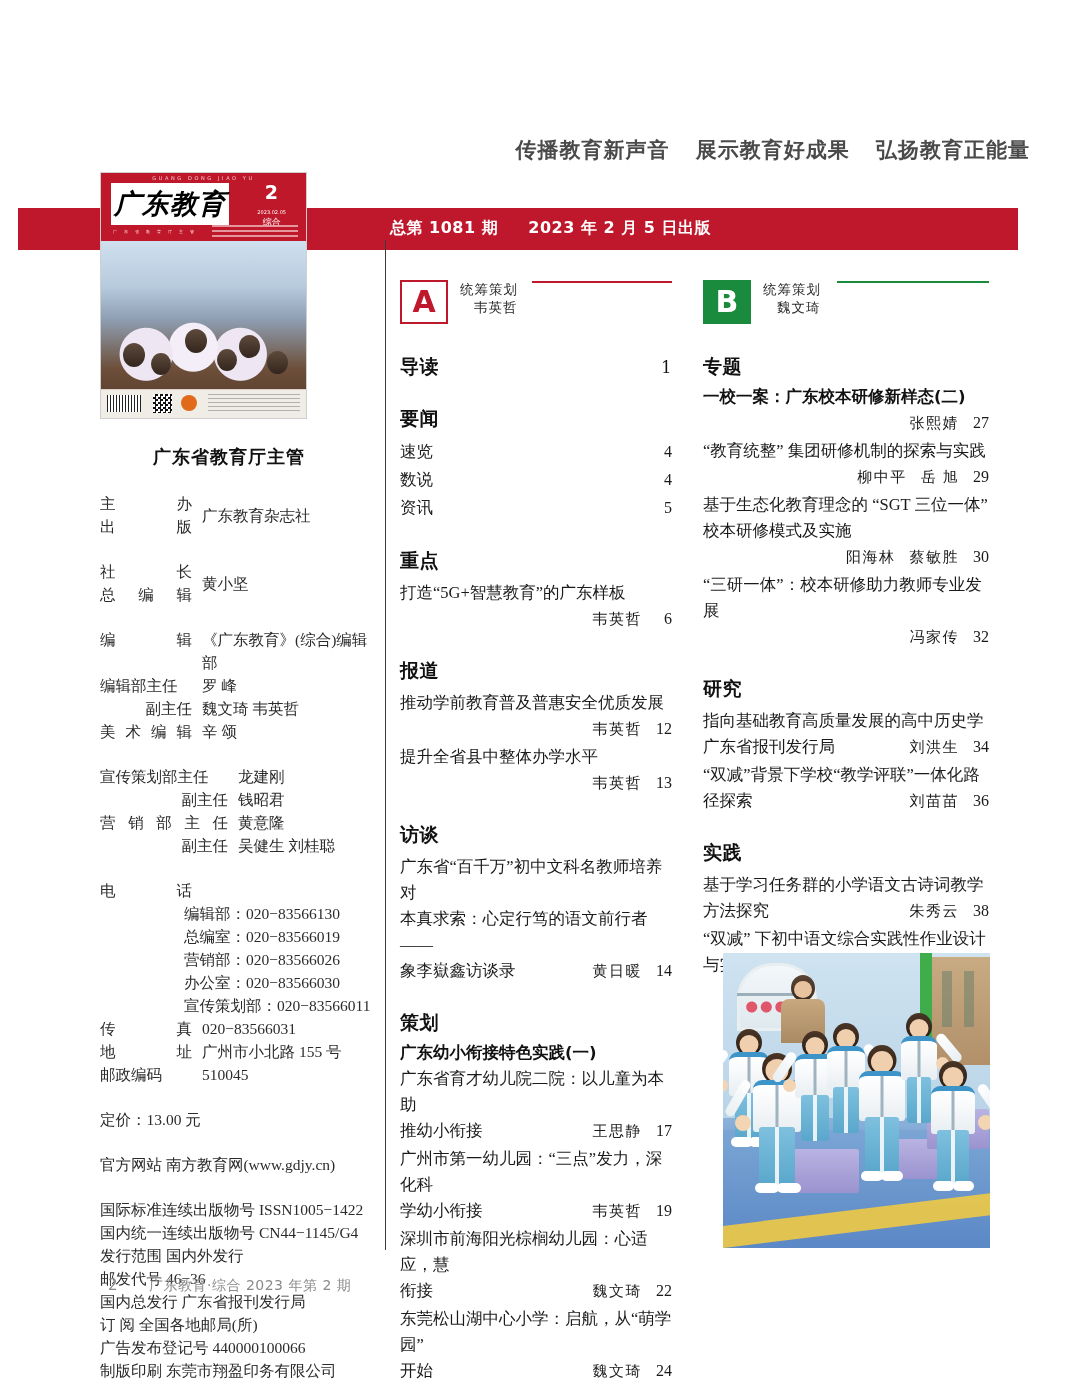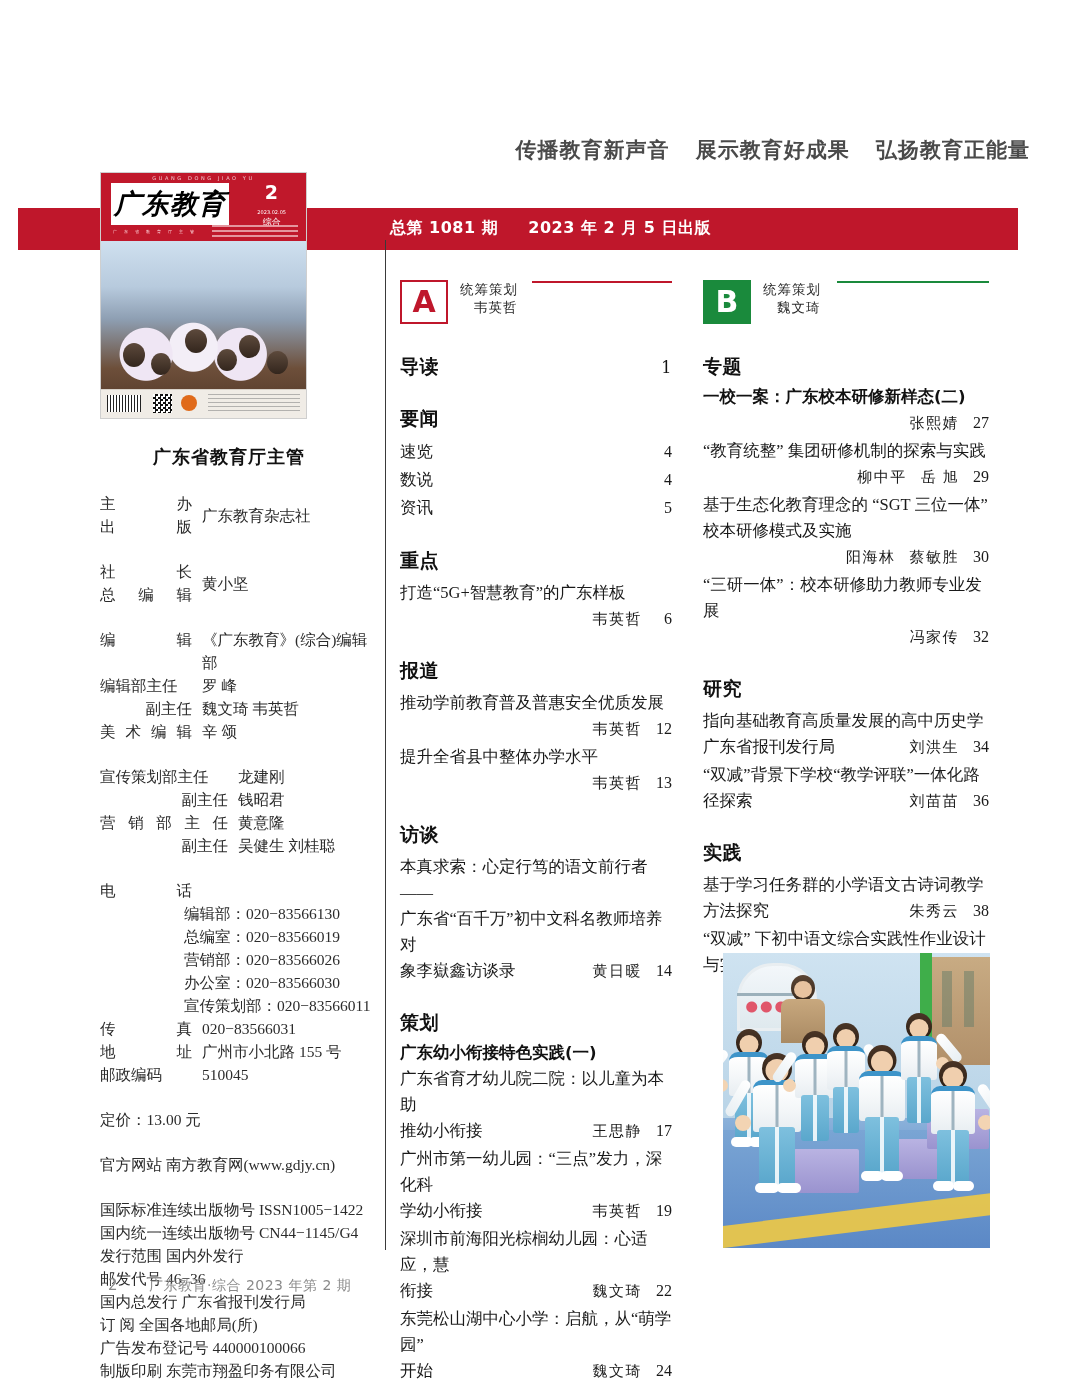--- a/index.html
+++ b/index.html
@@ -452,22 +452,22 @@
               <span class="meta">
                 <span class="author">韦英哲</span>
                 <span class="pageno">13</span>
               </span>
             </span>
           </div>
         </div>
         <div class="grp">
           <div class="grp-title">访谈</div>
           <div class="entry">
+            <span class="ln"><span class="t">广东省“百千万”初中文科名教师培养对</span></span>
             <span class="ln"><span class="t">本真求索：心定行笃的语文前行者——</span></span>
-            <span class="ln"><span class="t">广东省“百千万”初中文科名教师培养对</span></span>
             <span class="ln tail">
               <span class="t">象李嶽鑫访谈录</span>
               <span class="meta">
                 <span class="author">黄日暖</span>
                 <span class="pageno">14</span>
               </span>
             </span>
           </div>
         </div>
         <div class="grp">

